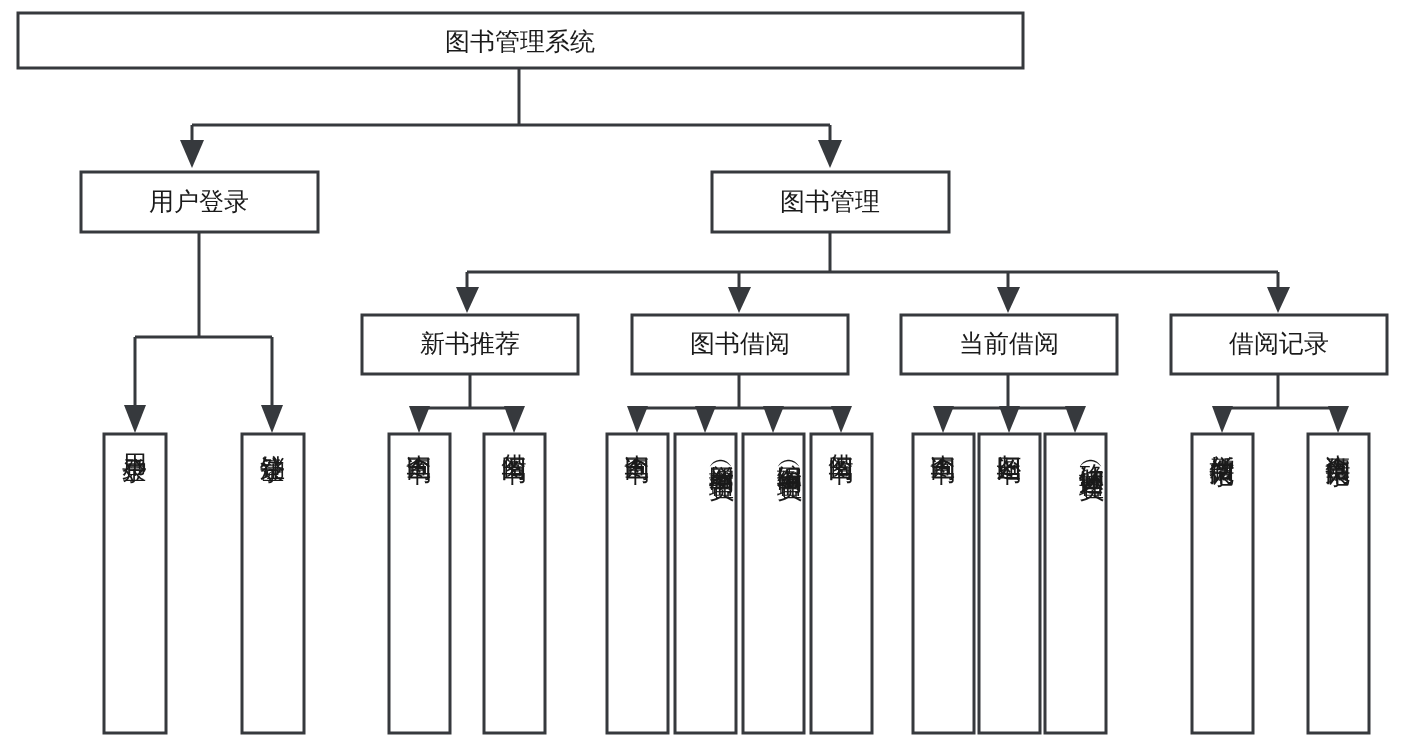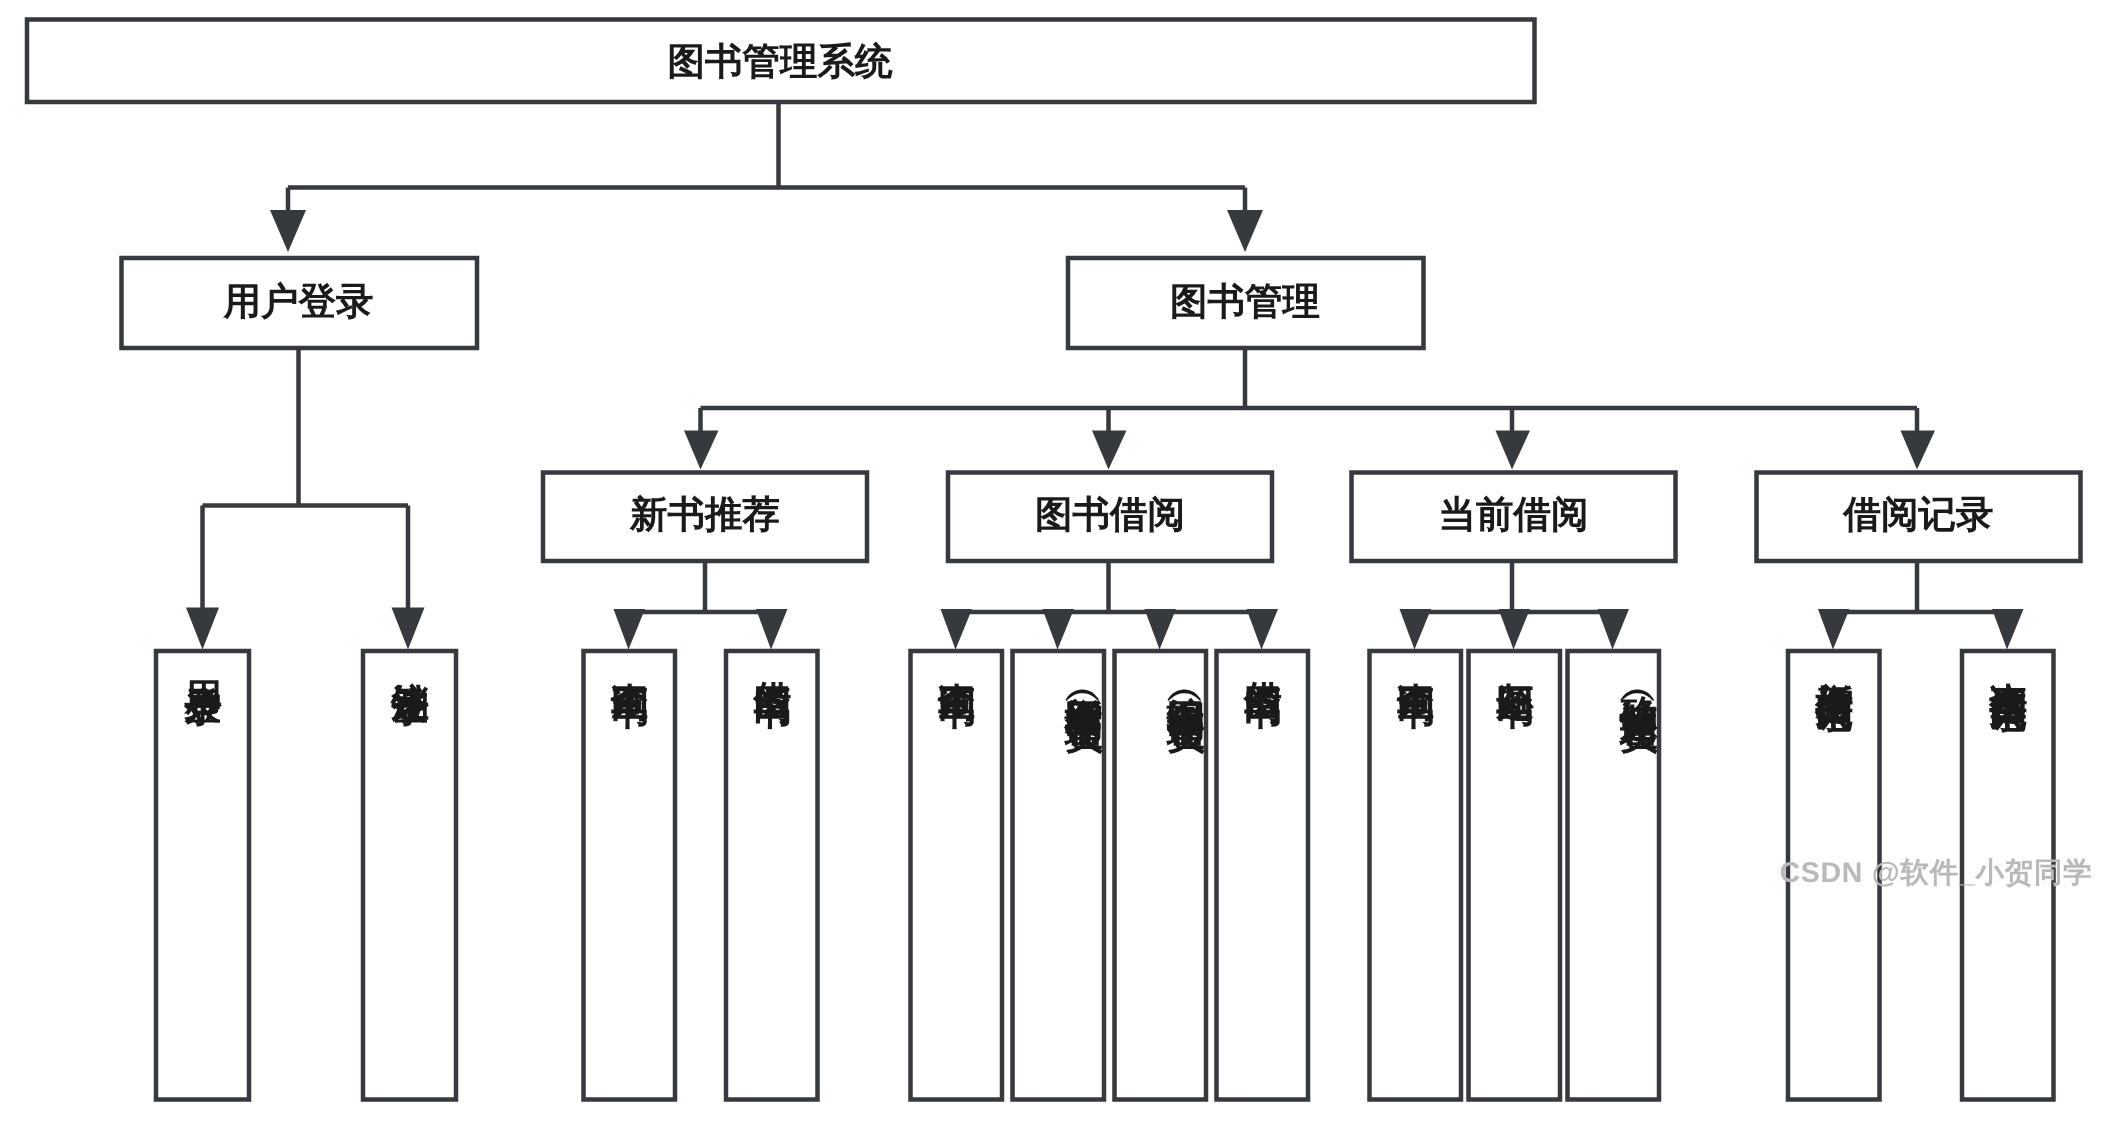--- a/index.html
+++ b/index.html
@@ -13,21 +13,20 @@
     font-family: "Liberation Sans", "DejaVu Sans", sans-serif;
     overflow: hidden;
     position: relative;
   }
   #diagram-root {
     position: absolute;
     left: 0;
     top: 0;
     width: 1405px;
     height: 599px;
-    font-weight: bold;
   }
   svg.flow {
     display: block;
     width: 1405px;
     height: 747px;
   }
   .node-rect {
     fill: #ffffff;
     stroke: #36393d;
     stroke-width: 3;
@@ -218,15 +217,14 @@
   <div class="vlabel" style="left:743px; top:434px; width:61px; height:299px; align-items:flex-start; padding-top:10px; box-sizing:border-box;">编辑图书（管理员）</div>
   <div class="vlabel" style="left:811px; top:434px; width:61px; height:299px;">借阅图书</div>
 
   <div class="vlabel" style="left:913px; top:434px; width:61px; height:299px;">查询图书</div>
   <div class="vlabel" style="left:979px; top:434px; width:61px; height:299px;">归还图书</div>
   <div class="vlabel" style="left:1045px; top:434px; width:61px; height:299px; align-items:flex-start; padding-top:10px; box-sizing:border-box;">确认归还（管理员）</div>
 
   <div class="vlabel" style="left:1192px; top:434px; width:61px; height:299px;">新增借阅记录</div>
   <div class="vlabel" style="left:1308px; top:434px; width:61px; height:299px;">查询借阅记录</div>
 
-  <div class="watermark">CSDN @软件_小贺同学</div>
 
 </div>
 
 </body></html>

